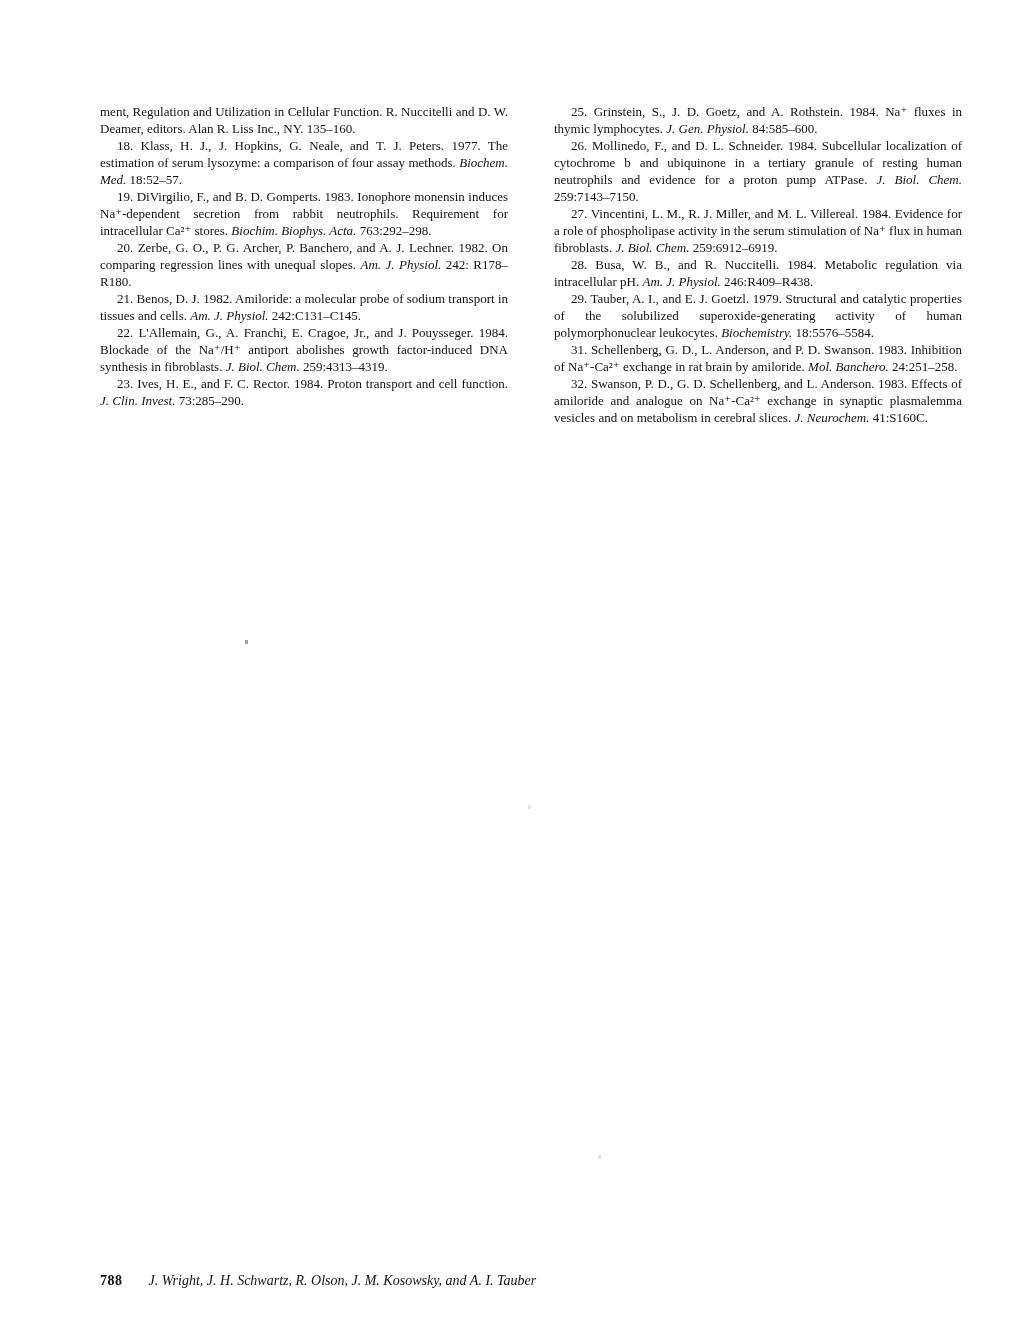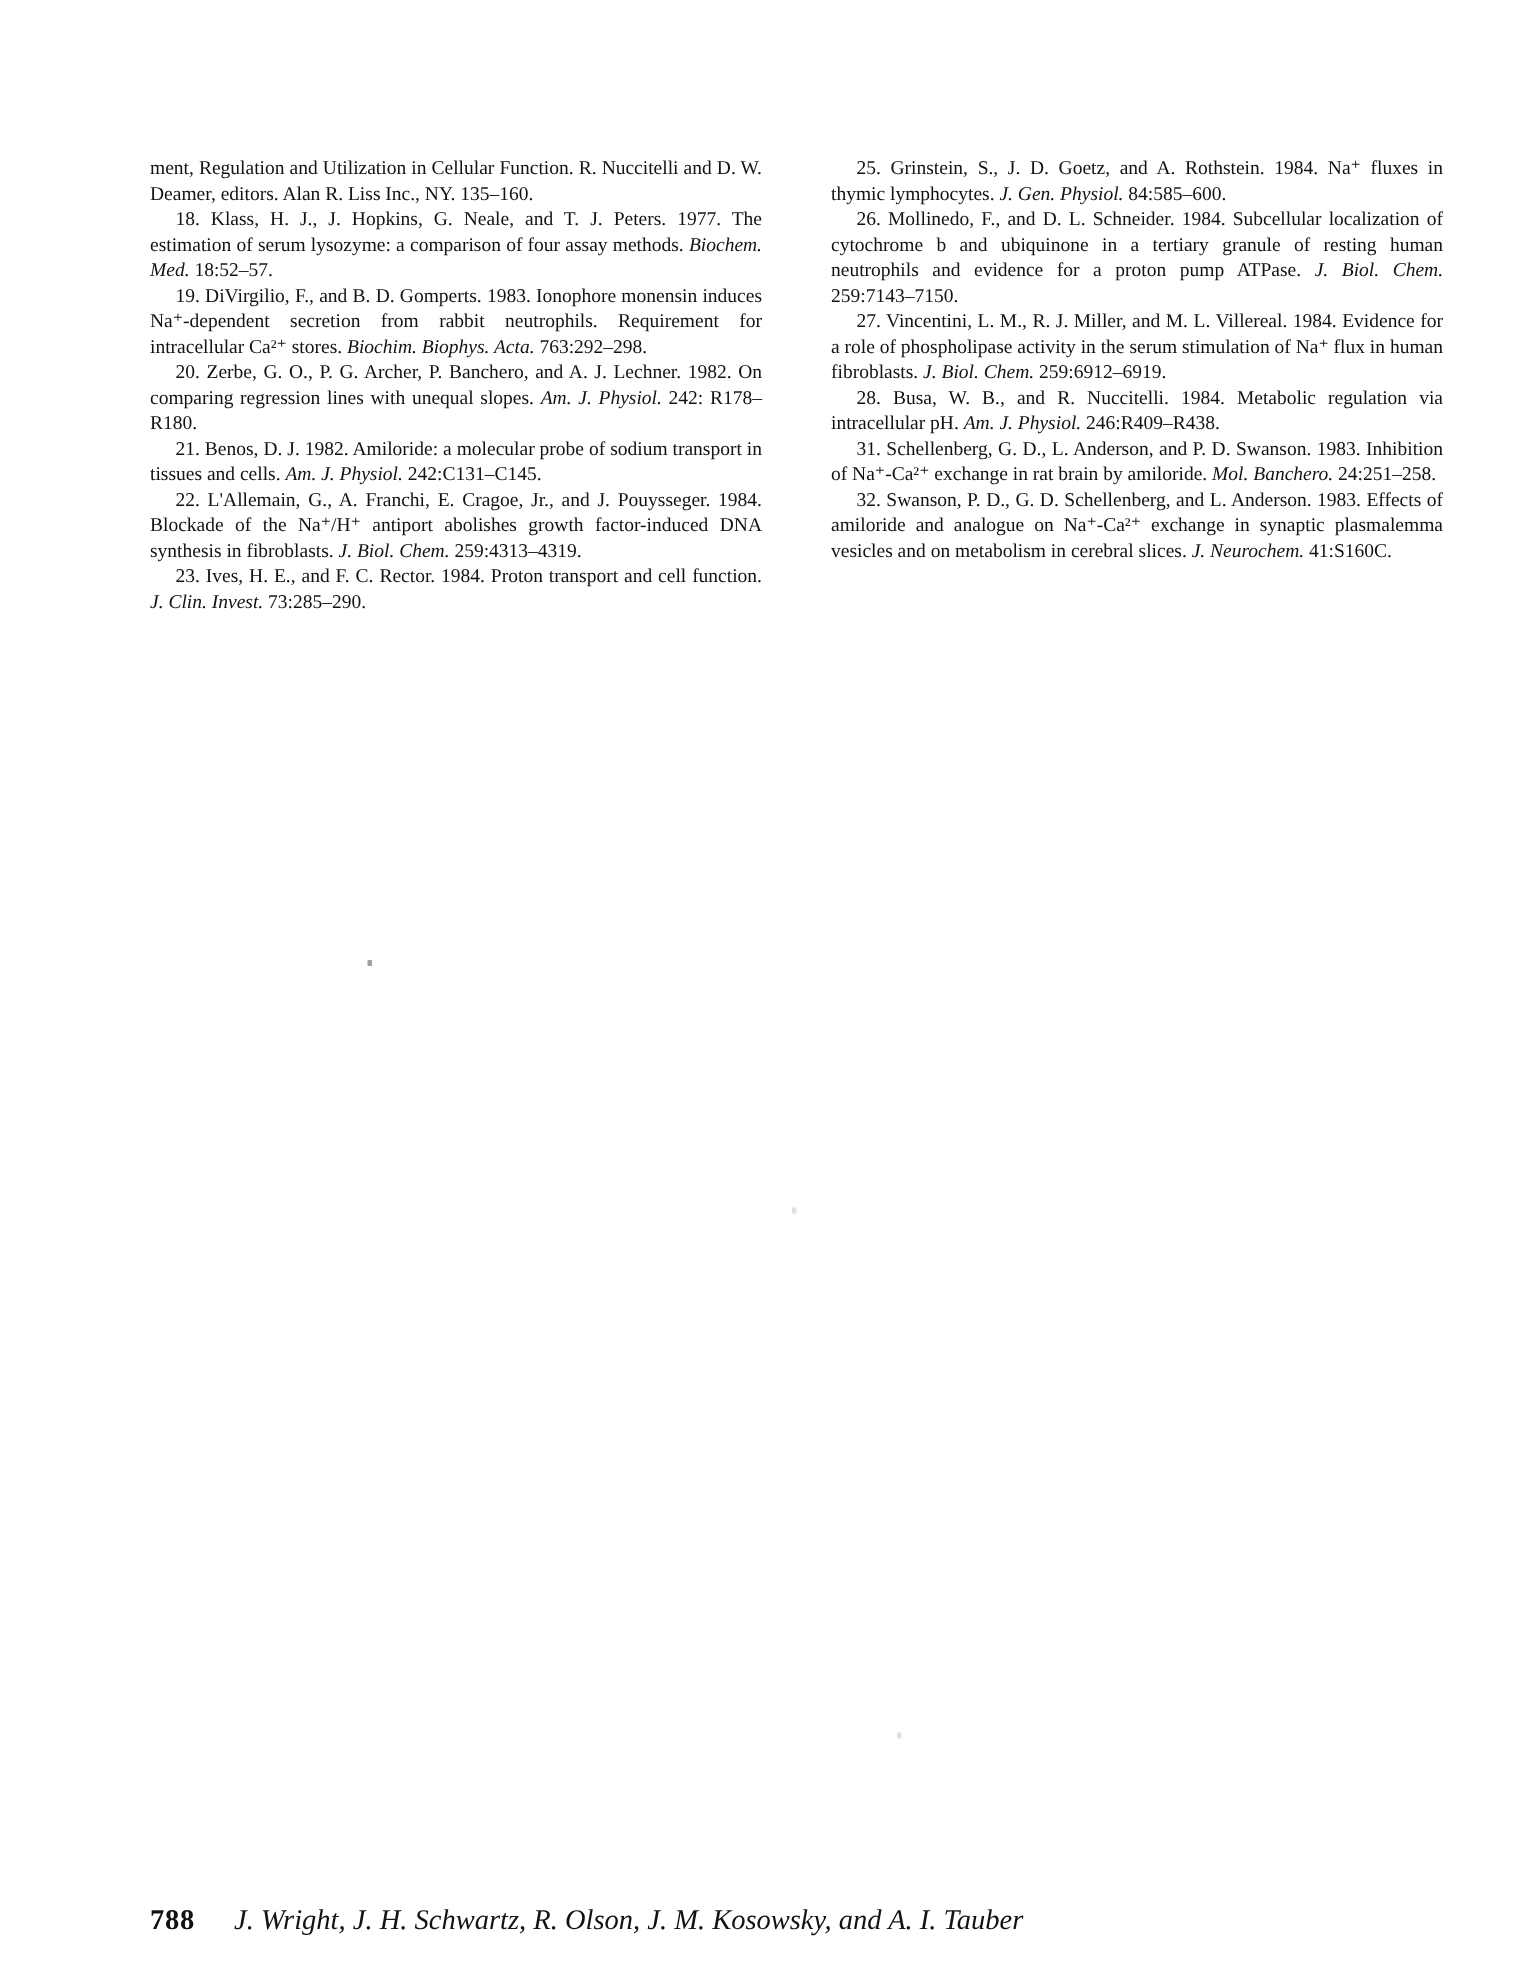--- a/index.html
+++ b/index.html
@@ -30,21 +30,21 @@
     margin: 0;
     padding: 0;
   }
   p.ref.indent { text-indent: 17px; }
   .it { font-style: italic; }
   .footer {
     position: absolute;
     left: 100px;
     top: 1272px;
     width: 840px;
-    font-size: 19px;
+    font-size: 14px;
     line-height: 18px;
     white-space: nowrap;
   }
   .footer .pagenum {
     font-weight: bold;
     letter-spacing: 0.5px;
   }
   .footer .authors {
     font-style: italic;
     margin-left: 26px;
@@ -73,20 +73,21 @@
       <p class="ref indent"><span>21. Benos, D. J. 1982. Amiloride: a molecular probe of sodium transport in tissues and cells. </span><span class="it">Am. J. Physiol.</span><span> 242:C131–C145.</span></p>
       <p class="ref indent"><span>22. L'Allemain, G., A. Franchi, E. Cragoe, Jr., and J. Pouysseger. 1984. Blockade of the Na⁺/H⁺ antiport abolishes growth factor-induced DNA synthesis in fibroblasts. </span><span class="it">J. Biol. Chem.</span><span> 259:4313–4319.</span></p>
       <p class="ref indent"><span>23. Ives, H. E., and F. C. Rector. 1984. Proton transport and cell function. </span><span class="it">J. Clin. Invest.</span><span> 73:285–290.</span></p>
     </div>
 
   <div class="col col-right">
       <p class="ref indent"><span>25. Grinstein, S., J. D. Goetz, and A. Rothstein. 1984. Na⁺ fluxes in thymic lymphocytes. </span><span class="it">J. Gen. Physiol.</span><span> 84:585–600.</span></p>
       <p class="ref indent"><span>26. Mollinedo, F., and D. L. Schneider. 1984. Subcellular localization of cytochrome b and ubiquinone in a tertiary granule of resting human neutrophils and evidence for a proton pump ATPase. </span><span class="it">J. Biol. Chem.</span><span> 259:7143–7150.</span></p>
       <p class="ref indent"><span>27. Vincentini, L. M., R. J. Miller, and M. L. Villereal. 1984. Evidence for a role of phospholipase activity in the serum stimulation of Na⁺ flux in human fibroblasts. </span><span class="it">J. Biol. Chem.</span><span> 259:6912–6919.</span></p>
       <p class="ref indent"><span>28. Busa, W. B., and R. Nuccitelli. 1984. Metabolic regulation via intracellular pH. </span><span class="it">Am. J. Physiol.</span><span> 246:R409–R438.</span></p>
+      <p class="ref indent"><span>29. Tauber, A. I., and E. J. Goetzl. 1979. Structural and catalytic properties of the solubilized superoxide-generating activity of human polymorphonuclear leukocytes. </span><span class="it">Biochemistry.</span><span> 18:5576–5584.</span></p>
       <p class="ref indent"><span>31. Schellenberg, G. D., L. Anderson, and P. D. Swanson. 1983. Inhibition of Na⁺-Ca²⁺ exchange in rat brain by amiloride. </span><span class="it">Mol. Banchero.</span><span> 24:251–258.</span></p>
       <p class="ref indent"><span>32. Swanson, P. D., G. D. Schellenberg, and L. Anderson. 1983. Effects of amiloride and analogue on Na⁺-Ca²⁺ exchange in synaptic plasmalemma vesicles and on metabolism in cerebral slices. </span><span class="it">J. Neurochem.</span><span> 41:S160C.</span></p>
     </div>
 
   <div class="footer">
     <span class="pagenum">788</span><span class="authors">J. Wright, J. H. Schwartz, R. Olson, J. M. Kosowsky, and A. I. Tauber</span>
   </div>
 
   <div class="speck s1"></div>
   <div class="speck s2"></div>

